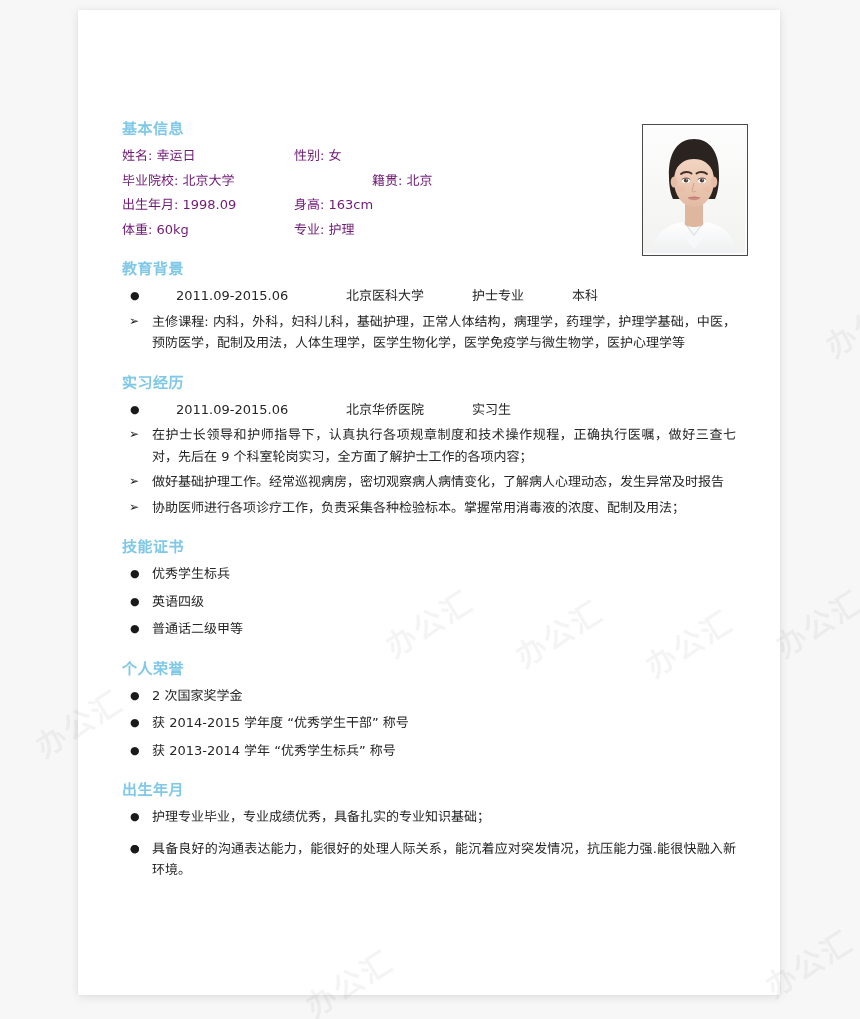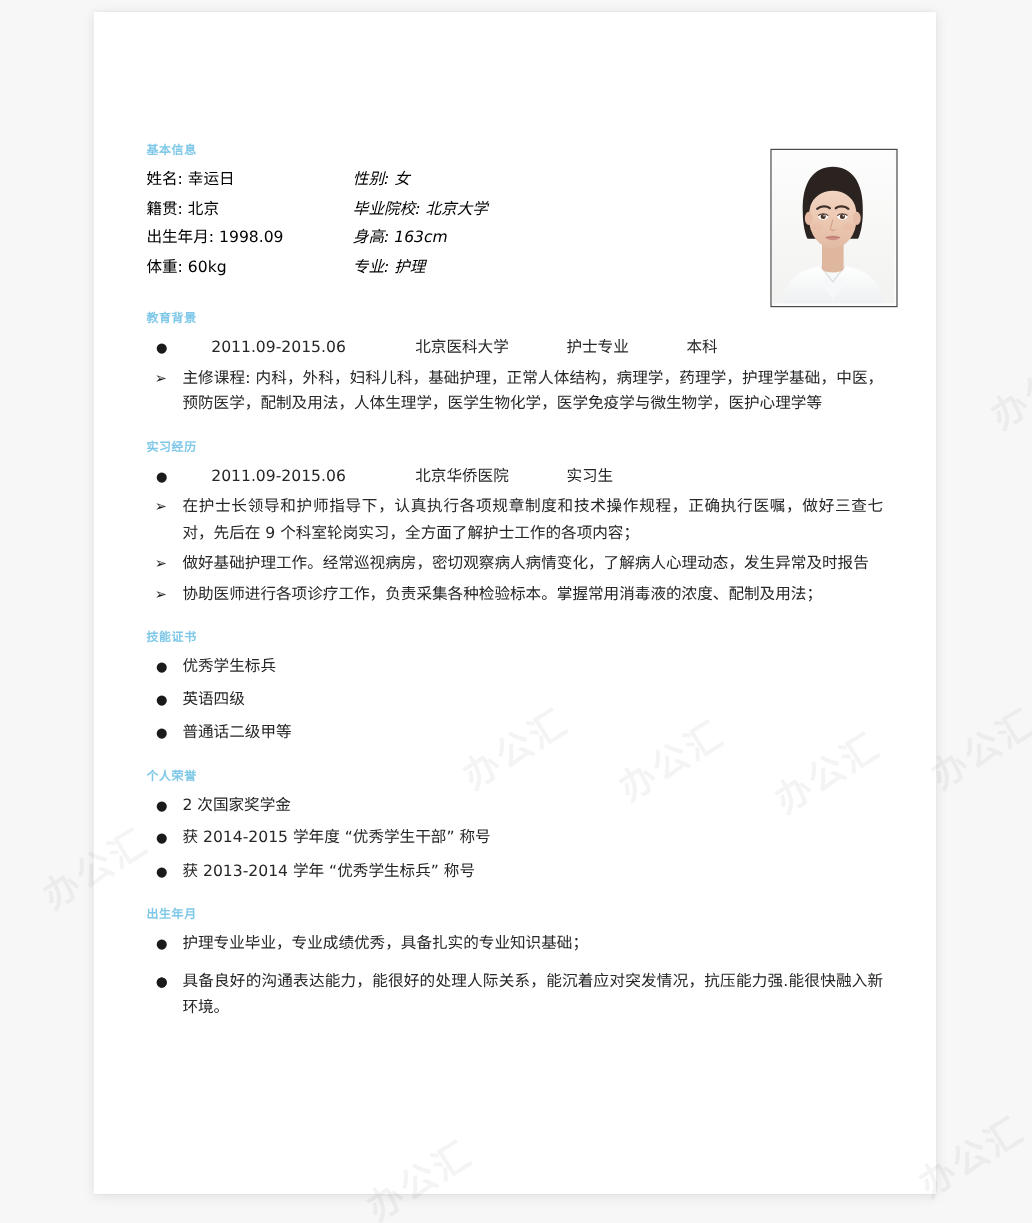--- a/index.html
+++ b/index.html
@@ -51,50 +51,50 @@
   .page-inner {
     position: absolute;
     left: 44px;
     top: 110px;
     width: 614px;
   }
 
   
   .sec-title {
     color: #7fc8e8;
-    font-size: 10px;
+    font-size: 15px;
     font-weight: 700;
     line-height: 1.2;
     margin: 0 0 7px 0;
     letter-spacing: 0.5px;
   }
   .section {
     margin-bottom: 20px;
   }
 
   
   .basic-wrap {
     position: relative;
     min-height: 120px;
   }
   .info-grid {
     width: 430px;
   }
   .info-row {
     display: flex;
     font-size: 13px;
-    color: #000000;
+    color: #701a75;
     line-height: 21.5px;
     margin-bottom: 3px;
   }
   .info-cell {
     white-space: nowrap;
   }
   .info-cell.col1 { width: 172px; }
-  .info-cell.col2 { width: 250px; font-style: italic; }
+  .info-cell.col2 { width: 250px; }
   .info-label { }
   .info-value { }
 
   
   .photo-frame {
     position: absolute;
     right: -12px;
     top: 4px;
     width: 104px;
     height: 130px;
@@ -170,27 +170,27 @@
             <span class="info-label">姓名:</span>
             <span class="info-value">幸运日</span>
           </div>
           <div class="info-cell col2">
             <span class="info-label">性别:</span>
             <span class="info-value">女</span>
           </div>
         </div>
 
         <div class="info-row">
+          <div class="info-cell col2">
+            <span class="info-label">毕业院校:</span>
+            <span class="info-value">北京大学</span>
+          </div>
           <div class="info-cell col1">
             <span class="info-label">籍贯:</span>
             <span class="info-value">北京</span>
-          </div>
-          <div class="info-cell col2">
-            <span class="info-label">毕业院校:</span>
-            <span class="info-value">北京大学</span>
           </div>
         </div>
 
         <div class="info-row">
           <div class="info-cell col1">
             <span class="info-label">出生年月:</span>
             <span class="info-value">1998.09</span>
           </div>
           <div class="info-cell col2">
             <span class="info-label">身高:</span>

